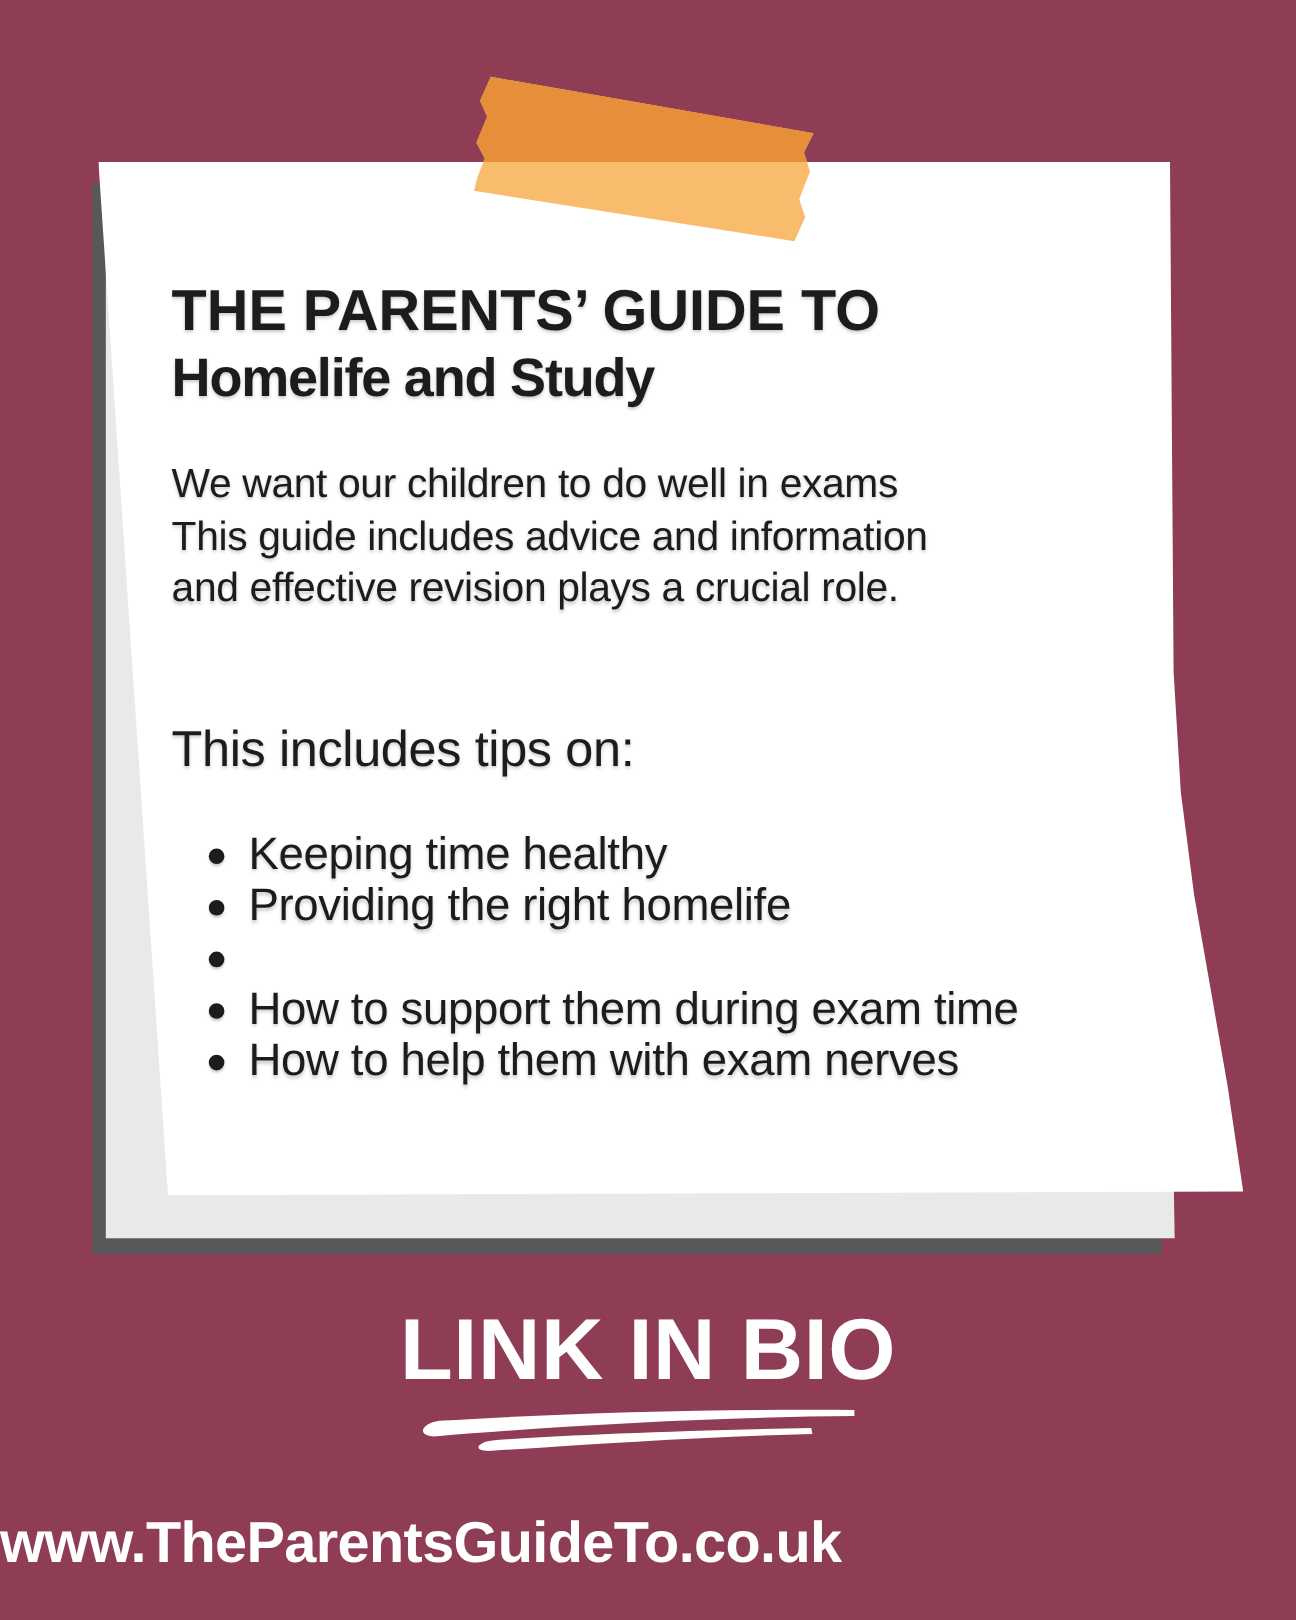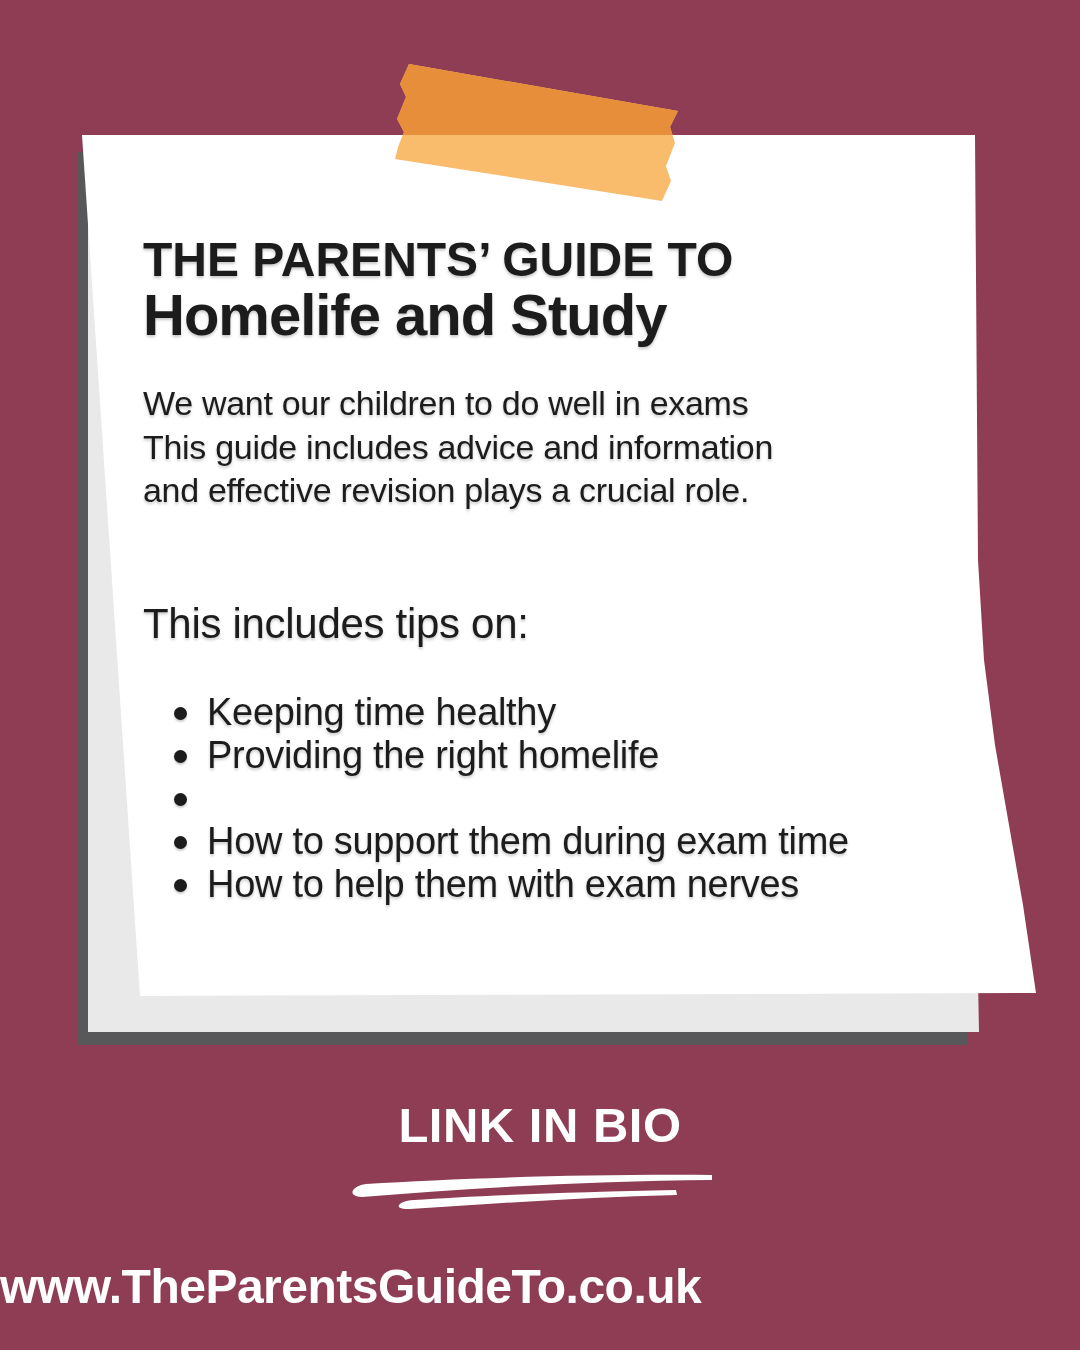--- a/index.html
+++ b/index.html
@@ -17,28 +17,28 @@
     background:#E9E9E9;
   }
   #note-card{
     inset:0;
     clip-path:polygon(82px 135px,975px 135px,978px 560px,984px 660px,995px 745px,1009px 825px,1023px 905px,1036px 993px,140px 996px);
     background:#FFFFFF;
   }
   
   .ink{color:#1C1C1C;text-shadow:0 2px 3px rgba(0,0,0,0.22);}
   #title-line1{left:143px;top:234px;font-size:48px;font-weight:bold;line-height:52px;letter-spacing:0;}
-  #title-line2{left:143px;top:284px;font-size:58px;font-weight:bold;line-height:62px;letter-spacing:-1px;}
+  #title-line2{left:143px;top:284px;font-size:45px;font-weight:bold;line-height:62px;letter-spacing:-1px;}
   #intro{left:143px;top:382px;font-size:34px;font-weight:normal;line-height:43.5px;letter-spacing:-0.3px;}
   #tips-heading{left:143px;top:604px;font-size:42px;font-weight:normal;line-height:40px;letter-spacing:-0.3px;}
   #tips-list{left:174px;top:691px;font-size:38px;font-weight:normal;line-height:43px;letter-spacing:-0.3px;}
   .tip-row{display:flex;align-items:flex-start;height:43px;}
   .bullet{flex:0 0 13px;width:13px;height:13px;border-radius:50%;background:#1C1C1C;margin-top:16px;margin-right:20px;box-shadow:0 2px 2px rgba(0,0,0,0.2);}
   
-  #cta{left:0;top:1092px;width:1080px;text-align:center;color:#FFFFFF;font-size:49px;font-weight:bold;line-height:66px;letter-spacing:0.5px;}
+  #cta{left:0;top:1092px;width:1080px;text-align:center;color:#FFFFFF;font-size:72px;font-weight:bold;line-height:66px;letter-spacing:0.5px;}
   #website{left:0;top:1261px;width:1080px;text-align:left;color:#FFFFFF;font-size:48px;font-weight:bold;line-height:52px;letter-spacing:-0.5px;}
   svg.overlay{position:absolute;inset:0;width:1080px;height:1350px;pointer-events:none;}
 </style>
 </head>
 <body>
 
 <div id="canvas" style="--bg: #8E3D55;">
 
   <div class="abs" id="note-shadow" style="background: rgb(88, 88, 90);"></div>
 

